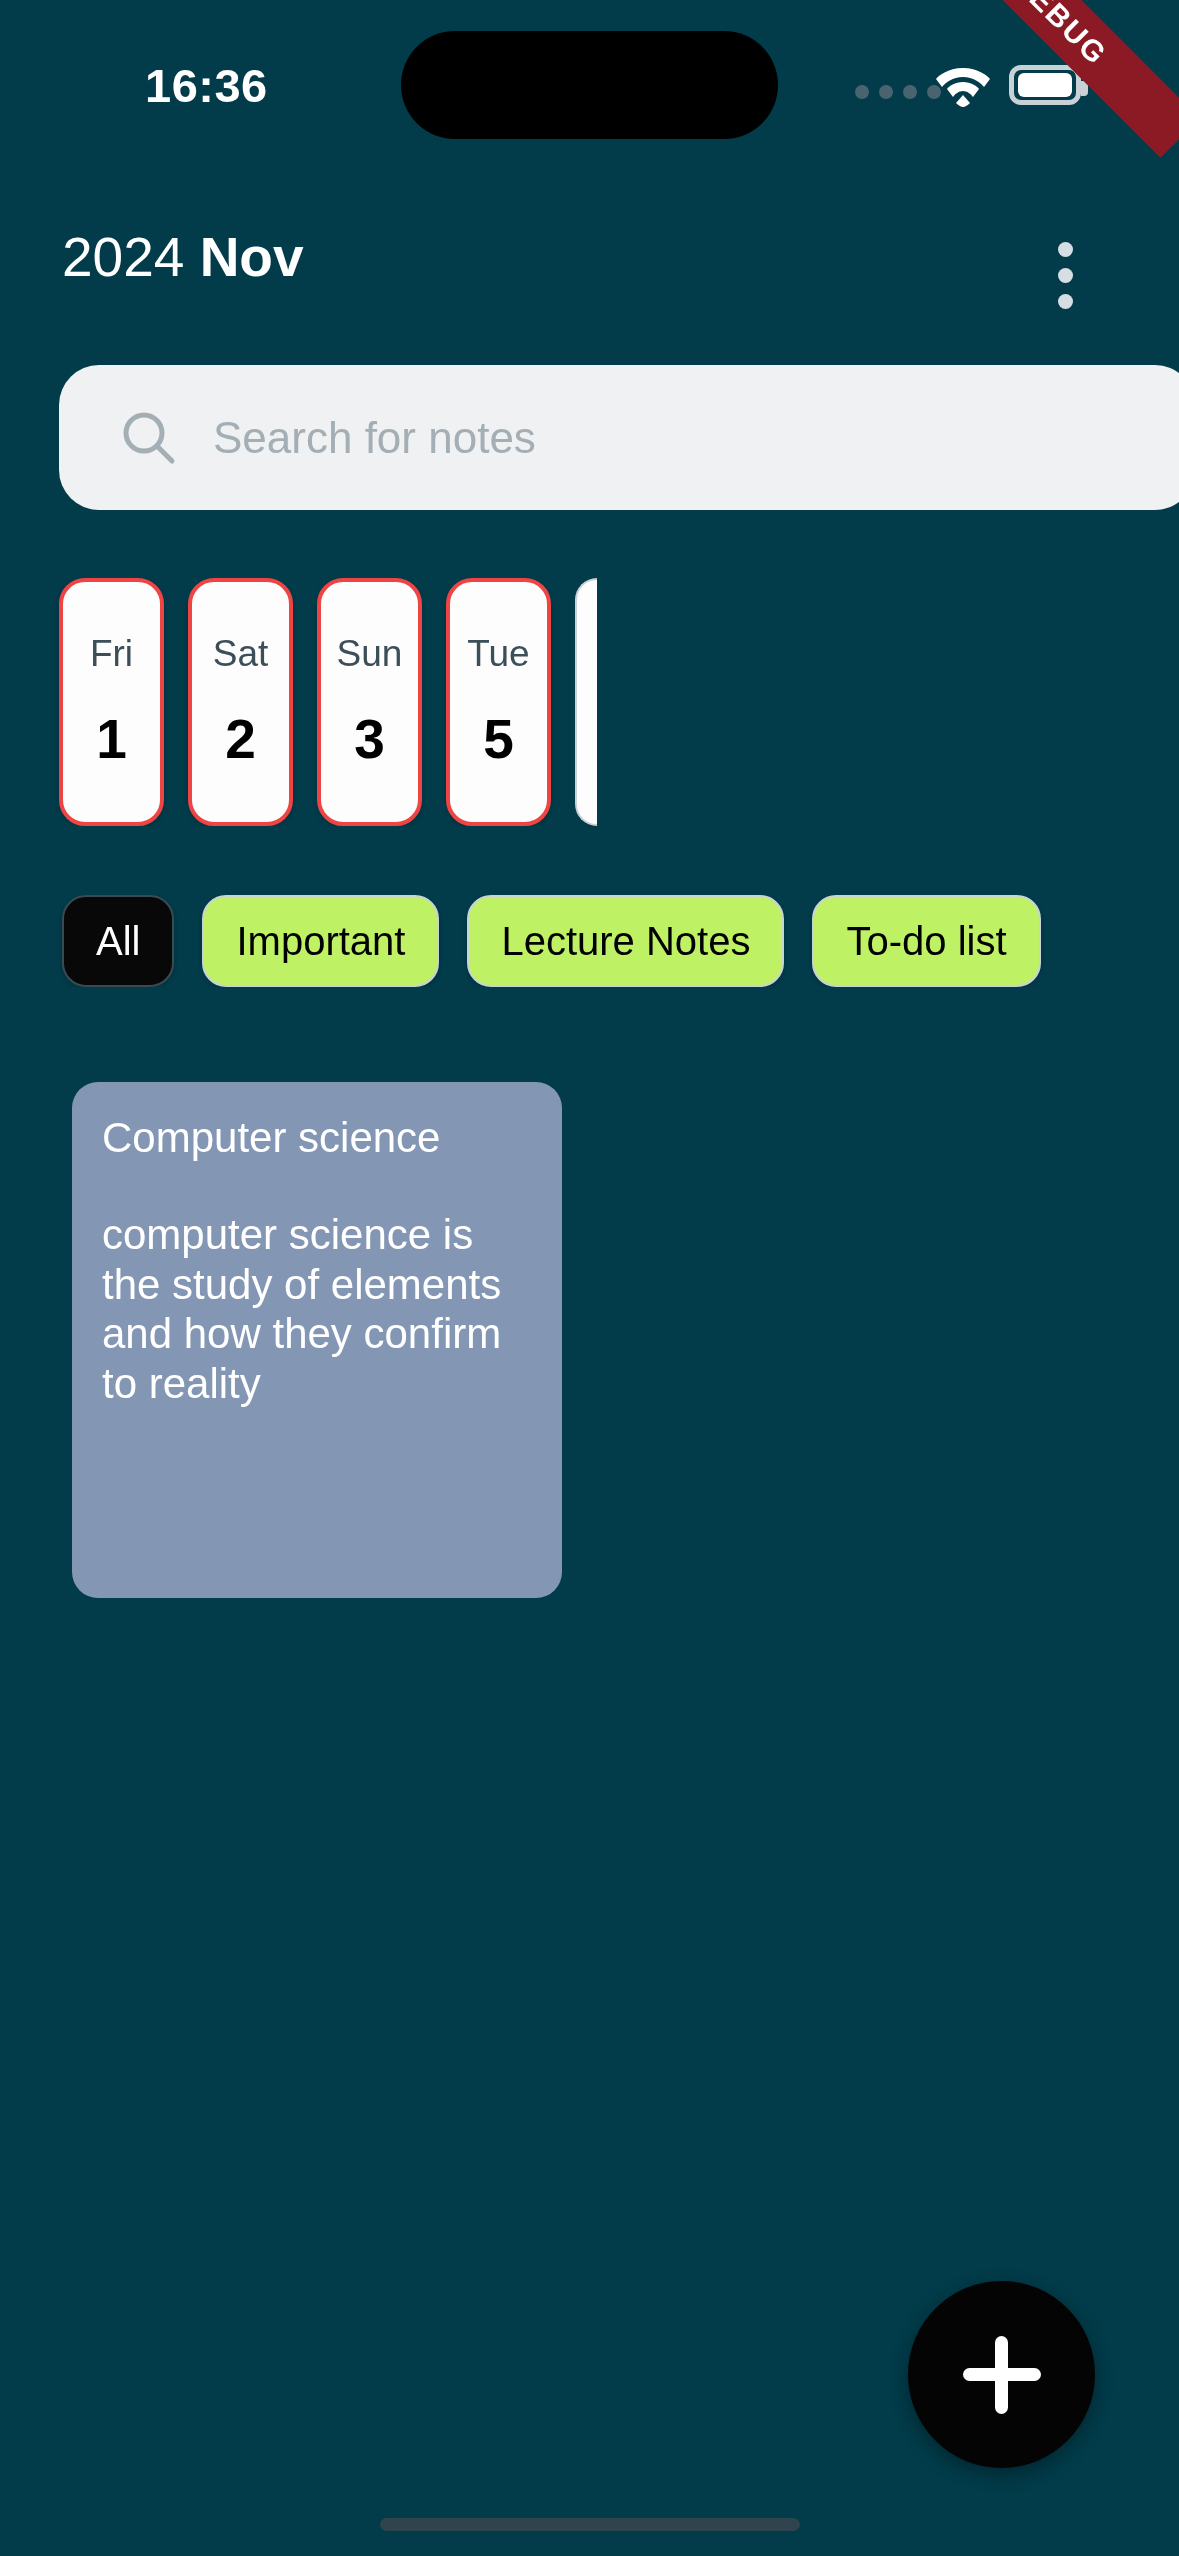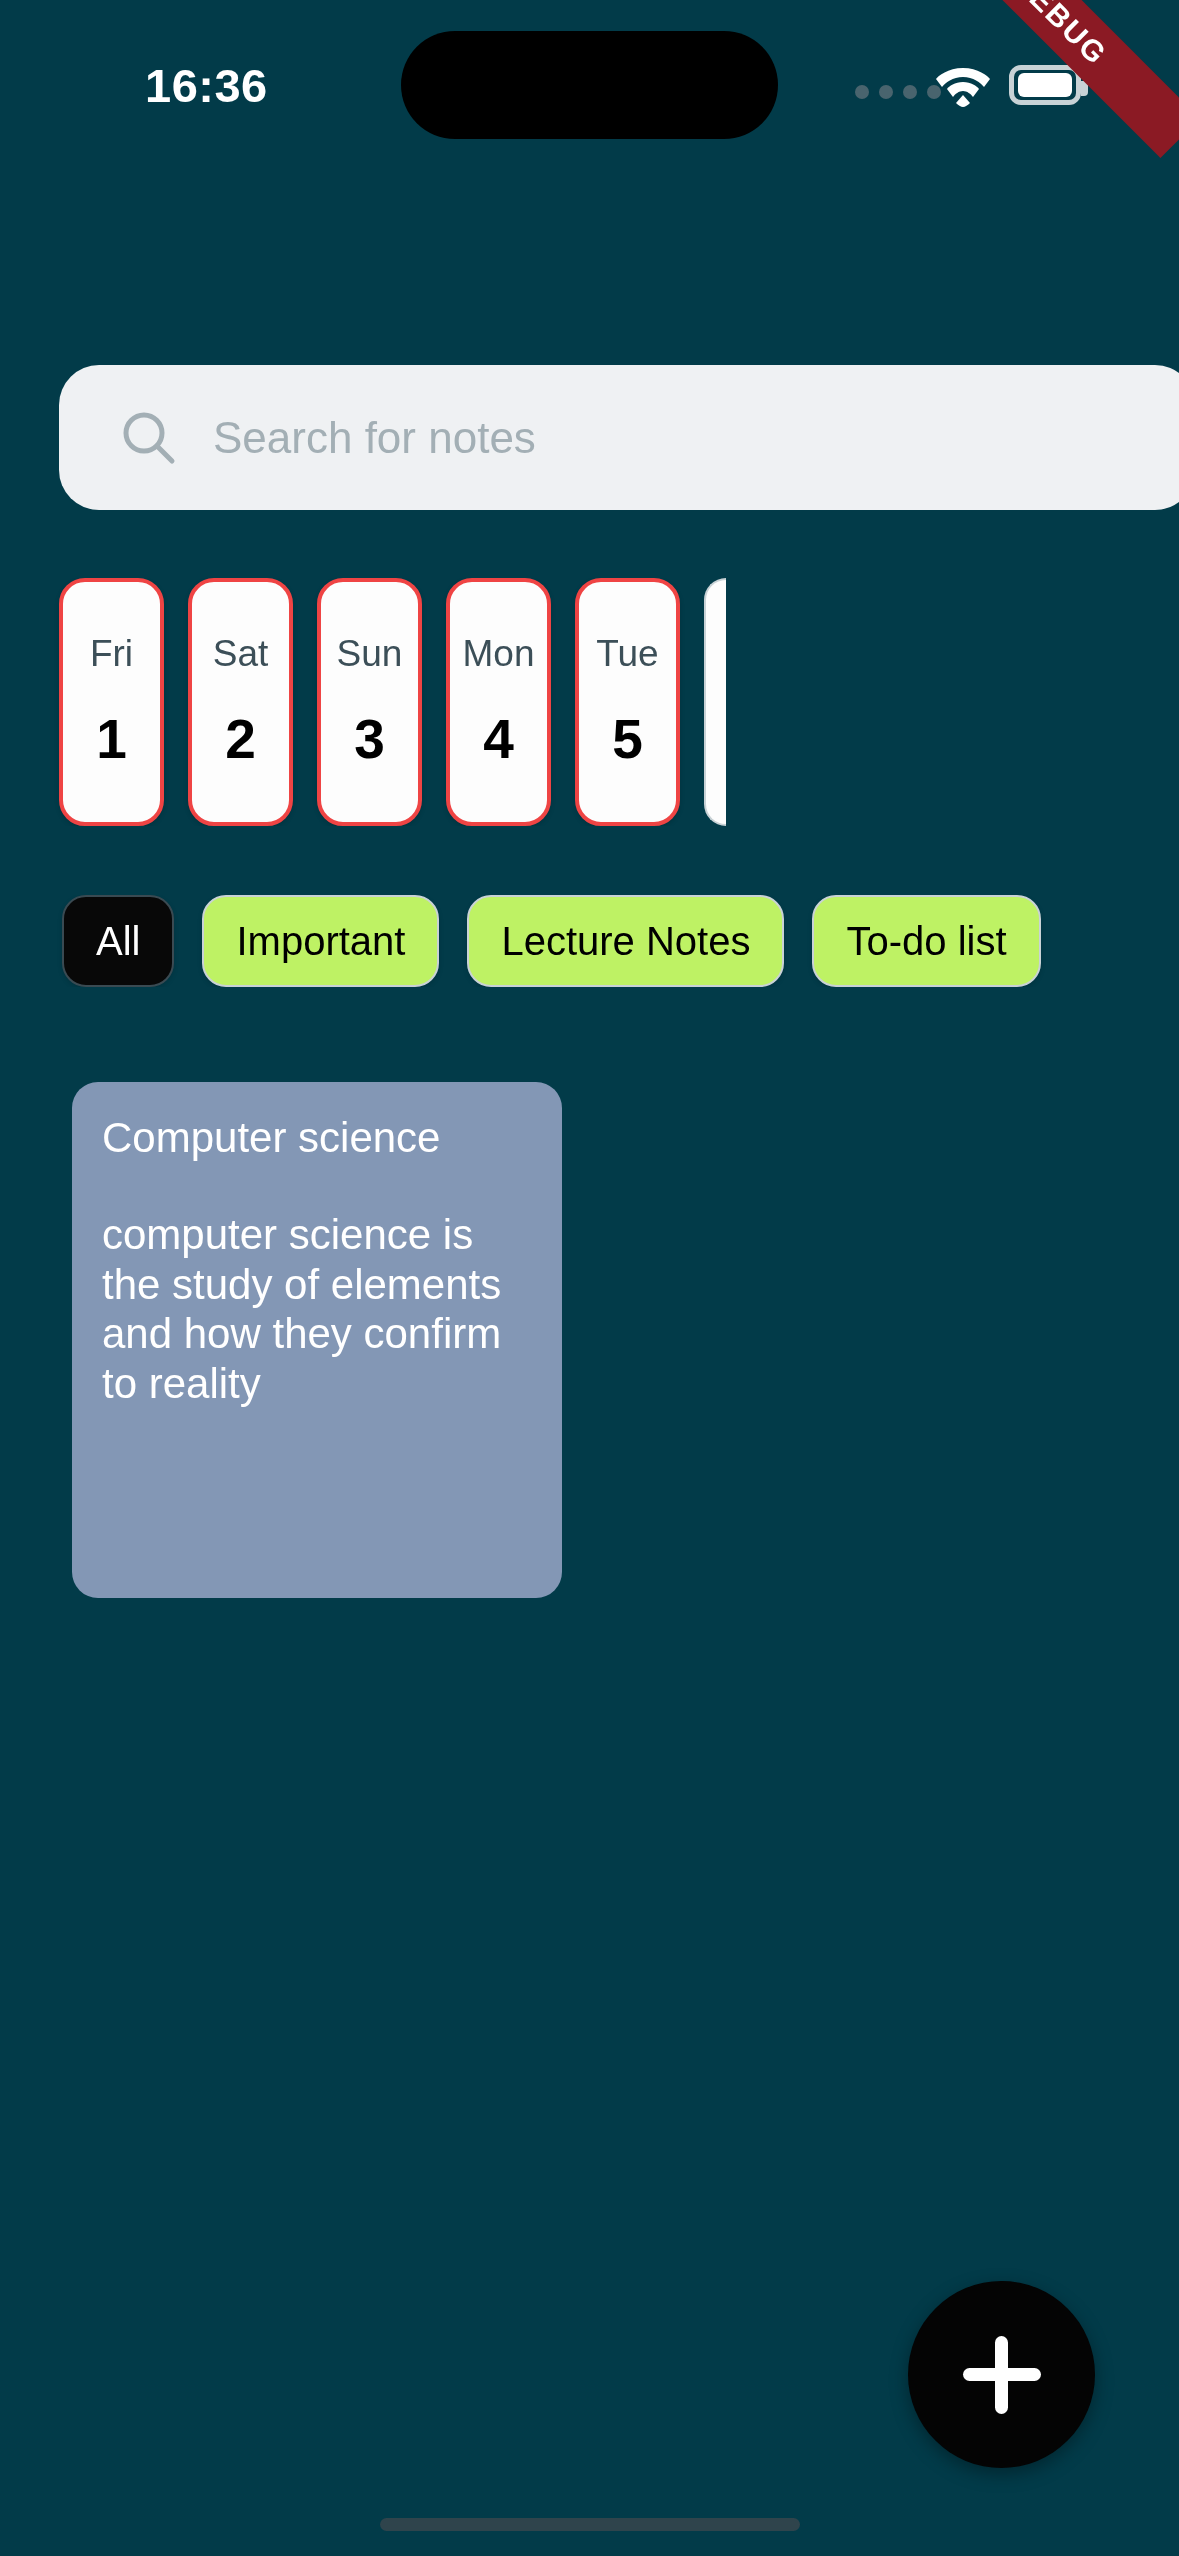--- a/index.html
+++ b/index.html
@@ -258,20 +258,31 @@
       <path d="M28 33 L35 41 C33 43 30 45 28 45 C26 45 23 43 21 41 Z" fill="#FFFFFF"></path>
     </svg>
 
     <div id="battery-icon"></div>
 
     <div id="debug-ribbon">
       <span>DEBUG</span>
     </div>
   </div>
 
+  <div id="header">
+    <div id="page-title">
+      <span class="year">2024</span>
+      <span class="month">Nov</span>
+    </div>
+    <div id="overflow-menu-button">
+      <div class="md"></div>
+        <div class="md"></div>
+        <div class="md"></div>
+    </div>
+  </div>
 
   <div id="search-bar">
     <svg id="search-icon" viewBox="0 0 56 56">
       <circle cx="23" cy="23" r="18" fill="none" stroke="#A3AFB5" stroke-width="5"></circle>
       <line x1="36" y1="36" x2="51" y2="51" stroke="#A3AFB5" stroke-width="5" stroke-linecap="round"></line>
     </svg>
     <input id="search-input" type="text" placeholder="Search for notes" style="">
   </div>
 
   <div id="date-strip">
@@ -281,24 +292,20 @@
       </div>
       <div class="date-card">
         <div class="dow">Sat</div>
         <div class="dnum">2</div>
       </div>
       <div class="date-card">
         <div class="dow">Sun</div>
         <div class="dnum">3</div>
       </div>
       <div class="date-card">
-        <div class="dow">Mon</div>
-        <div class="dnum">4</div>
-      </div>
-      <div class="date-card">
         <div class="dow">Tue</div>
         <div class="dnum">5</div>
       </div>
       <div id="date-card-partial"></div>
     </div>
 
   <div id="filter-chips">
       <div class="chip selected">
         <span>All</span>
       </div>

